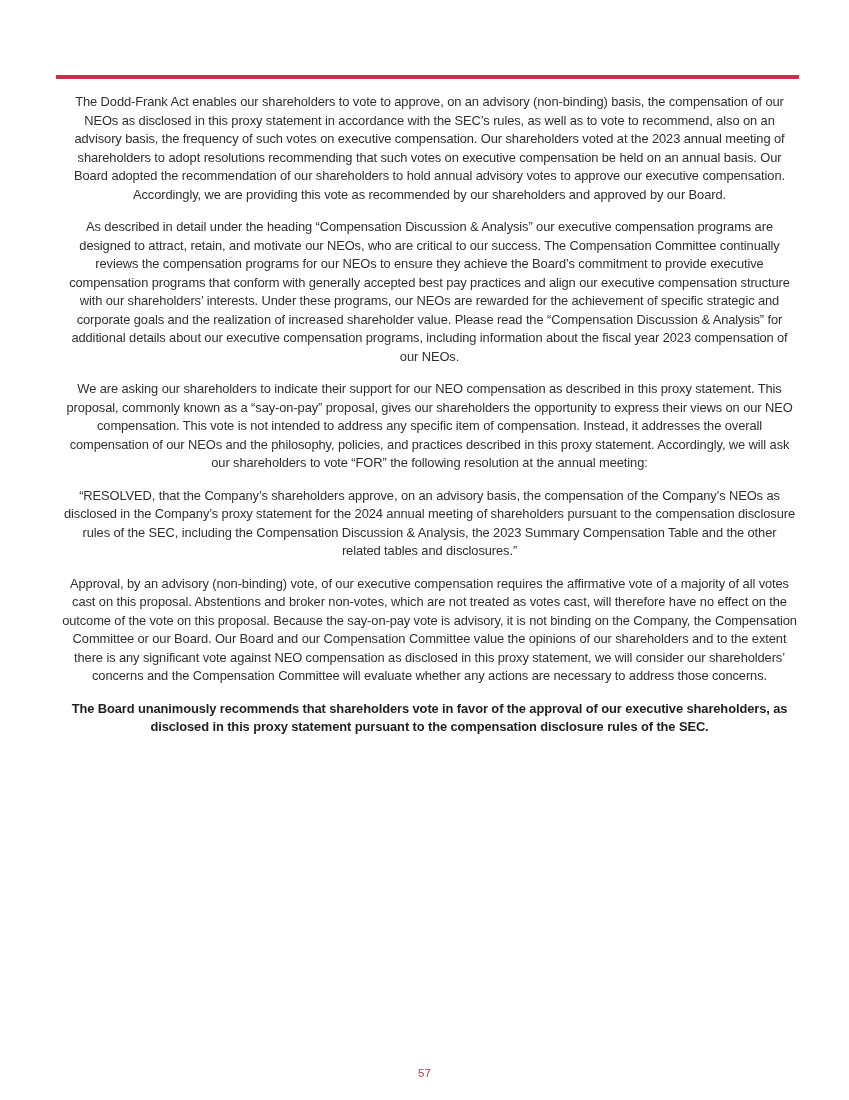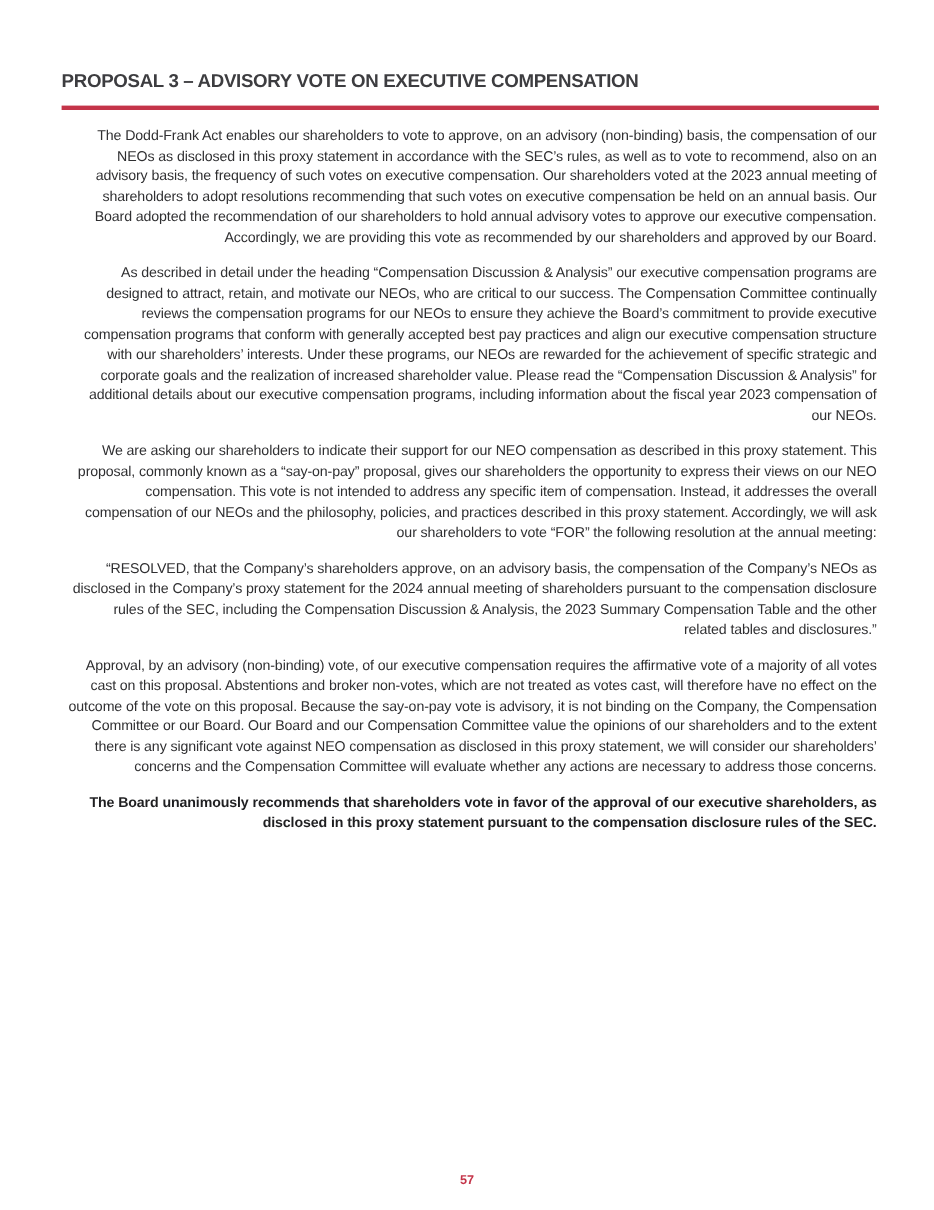--- a/index.html
+++ b/index.html
@@ -36,47 +36,46 @@
   }
   .body-text {
     padding-left: 6px;
     padding-right: 2px;
   }
   .body-text p {
     font-size: 12.9px;
     line-height: 18.5px;
     color: #2f2f31;
     margin-top: 14px;
-    text-align: right;
+    text-align: center;
     letter-spacing: -0.1px;
   }
   .body-text p.bold {
     font-weight: bold;
     color: #1f1f21;
   }
   .page-footer {
     position: absolute;
     top: 1063px;
     left: 0;
     width: 100%;
     text-align: center;
   }
   .page-number {
     font-size: 11.5px;
-    font-weight: bold;
+    font-weight: normal;
     color: #c43449;
   }
 </style>
 </head>
 <body>
 
 <div class="page">
   <div class="content">
 
-    <h1 class="title">PROPOSAL 3 – ADVISORY VOTE ON EXECUTIVE COMPENSATION</h1>
 
     <div class="rule"></div>
 
     <div class="body-text">
       <p>The Dodd-Frank Act enables our shareholders to vote to approve, on an advisory (non-binding) basis, the compensation of our NEOs as disclosed in this proxy statement in accordance with the SEC’s rules, as well as to vote to recommend, also on an advisory basis, the frequency of such votes on executive compensation. Our shareholders voted at the 2023 annual meeting of shareholders to adopt resolutions recommending that such votes on executive compensation be held on an annual basis. Our Board adopted the recommendation of our shareholders to hold annual advisory votes to approve our executive compensation. Accordingly, we are providing this vote as recommended by our shareholders and approved by our Board.</p>
 
       <p>As described in detail under the heading “Compensation Discussion &amp; Analysis” our executive compensation programs are designed to attract, retain, and motivate our NEOs, who are critical to our success. The Compensation Committee continually reviews the compensation programs for our NEOs to ensure they achieve the Board’s commitment to provide executive compensation programs that conform with generally accepted best pay practices and align our executive compensation structure with our shareholders’ interests. Under these programs, our NEOs are rewarded for the achievement of specific strategic and corporate goals and the realization of increased shareholder value. Please read the “Compensation Discussion &amp; Analysis” for additional details about our executive compensation programs, including information about the fiscal year 2023 compensation of our NEOs.</p>
 
       <p>We are asking our shareholders to indicate their support for our NEO compensation as described in this proxy statement. This proposal, commonly known as a “say-on-pay” proposal, gives our shareholders the opportunity to express their views on our NEO compensation. This vote is not intended to address any specific item of compensation. Instead, it addresses the overall compensation of our NEOs and the philosophy, policies, and practices described in this proxy statement. Accordingly, we will ask our shareholders to vote “FOR” the following resolution at the annual meeting:</p>
 

